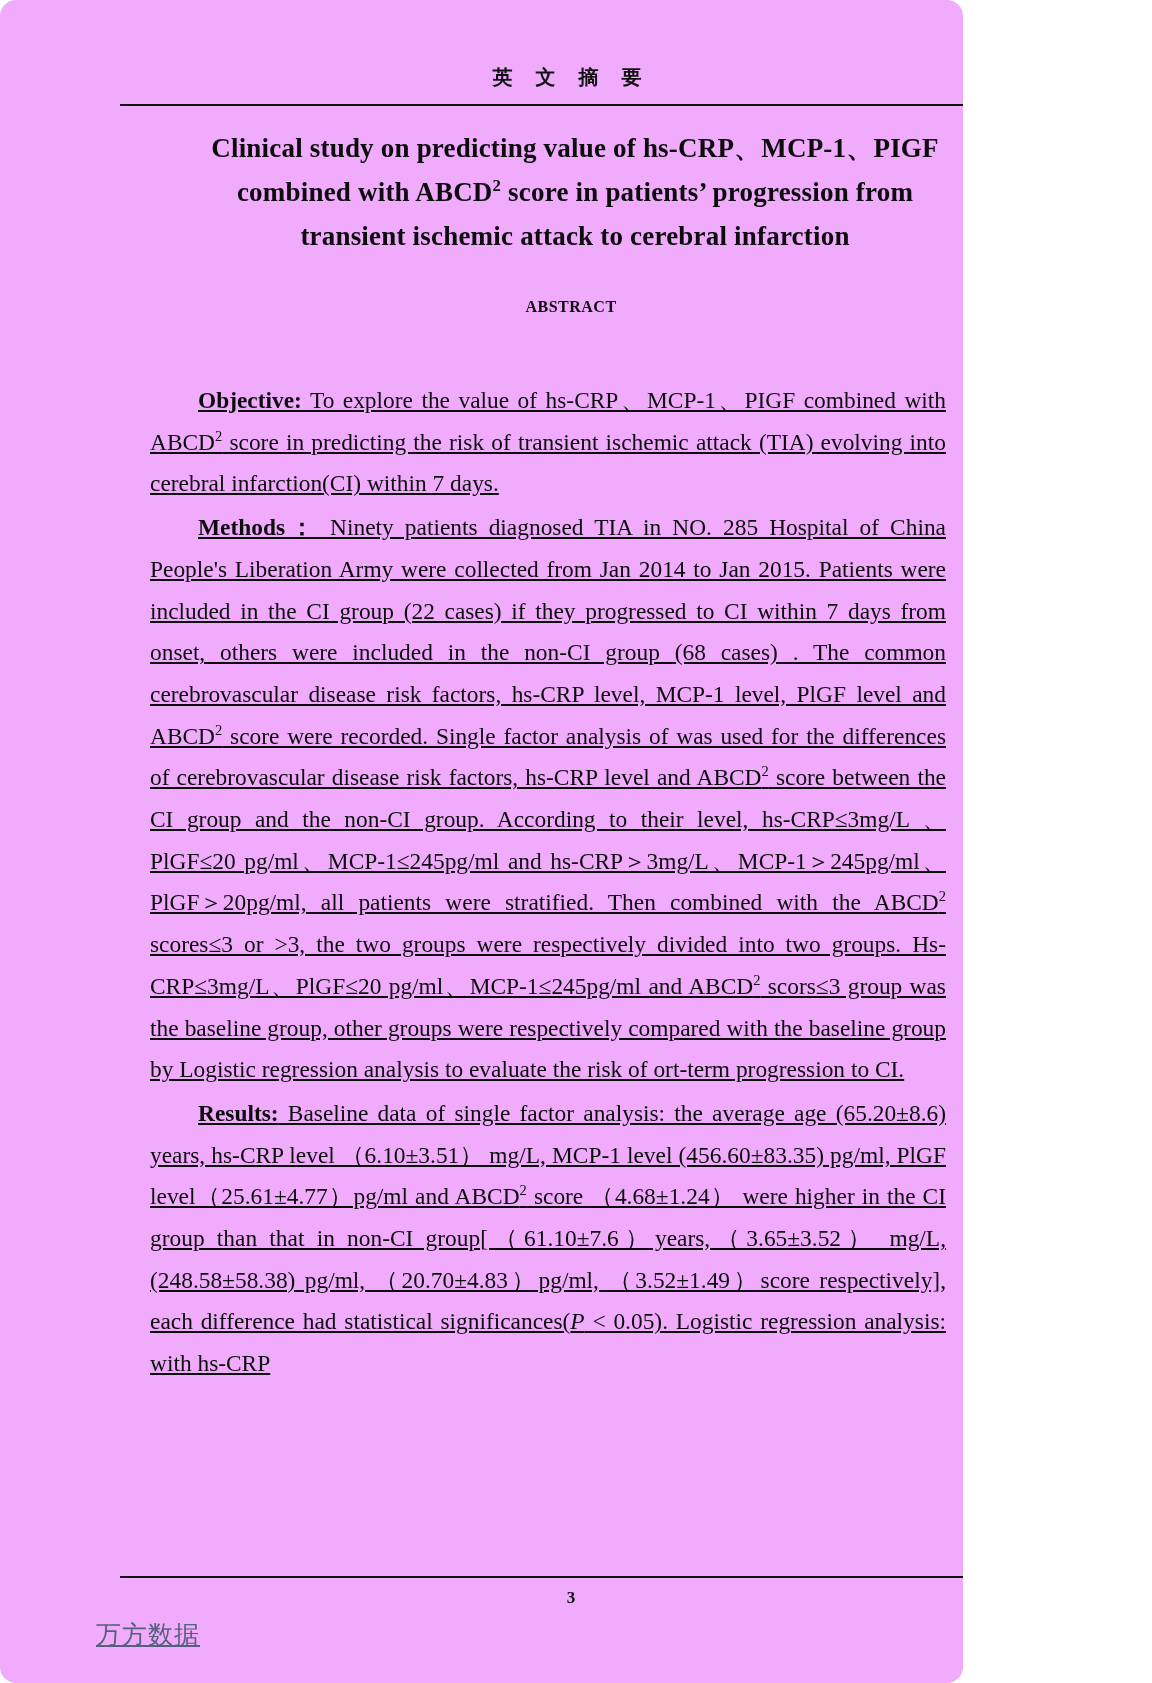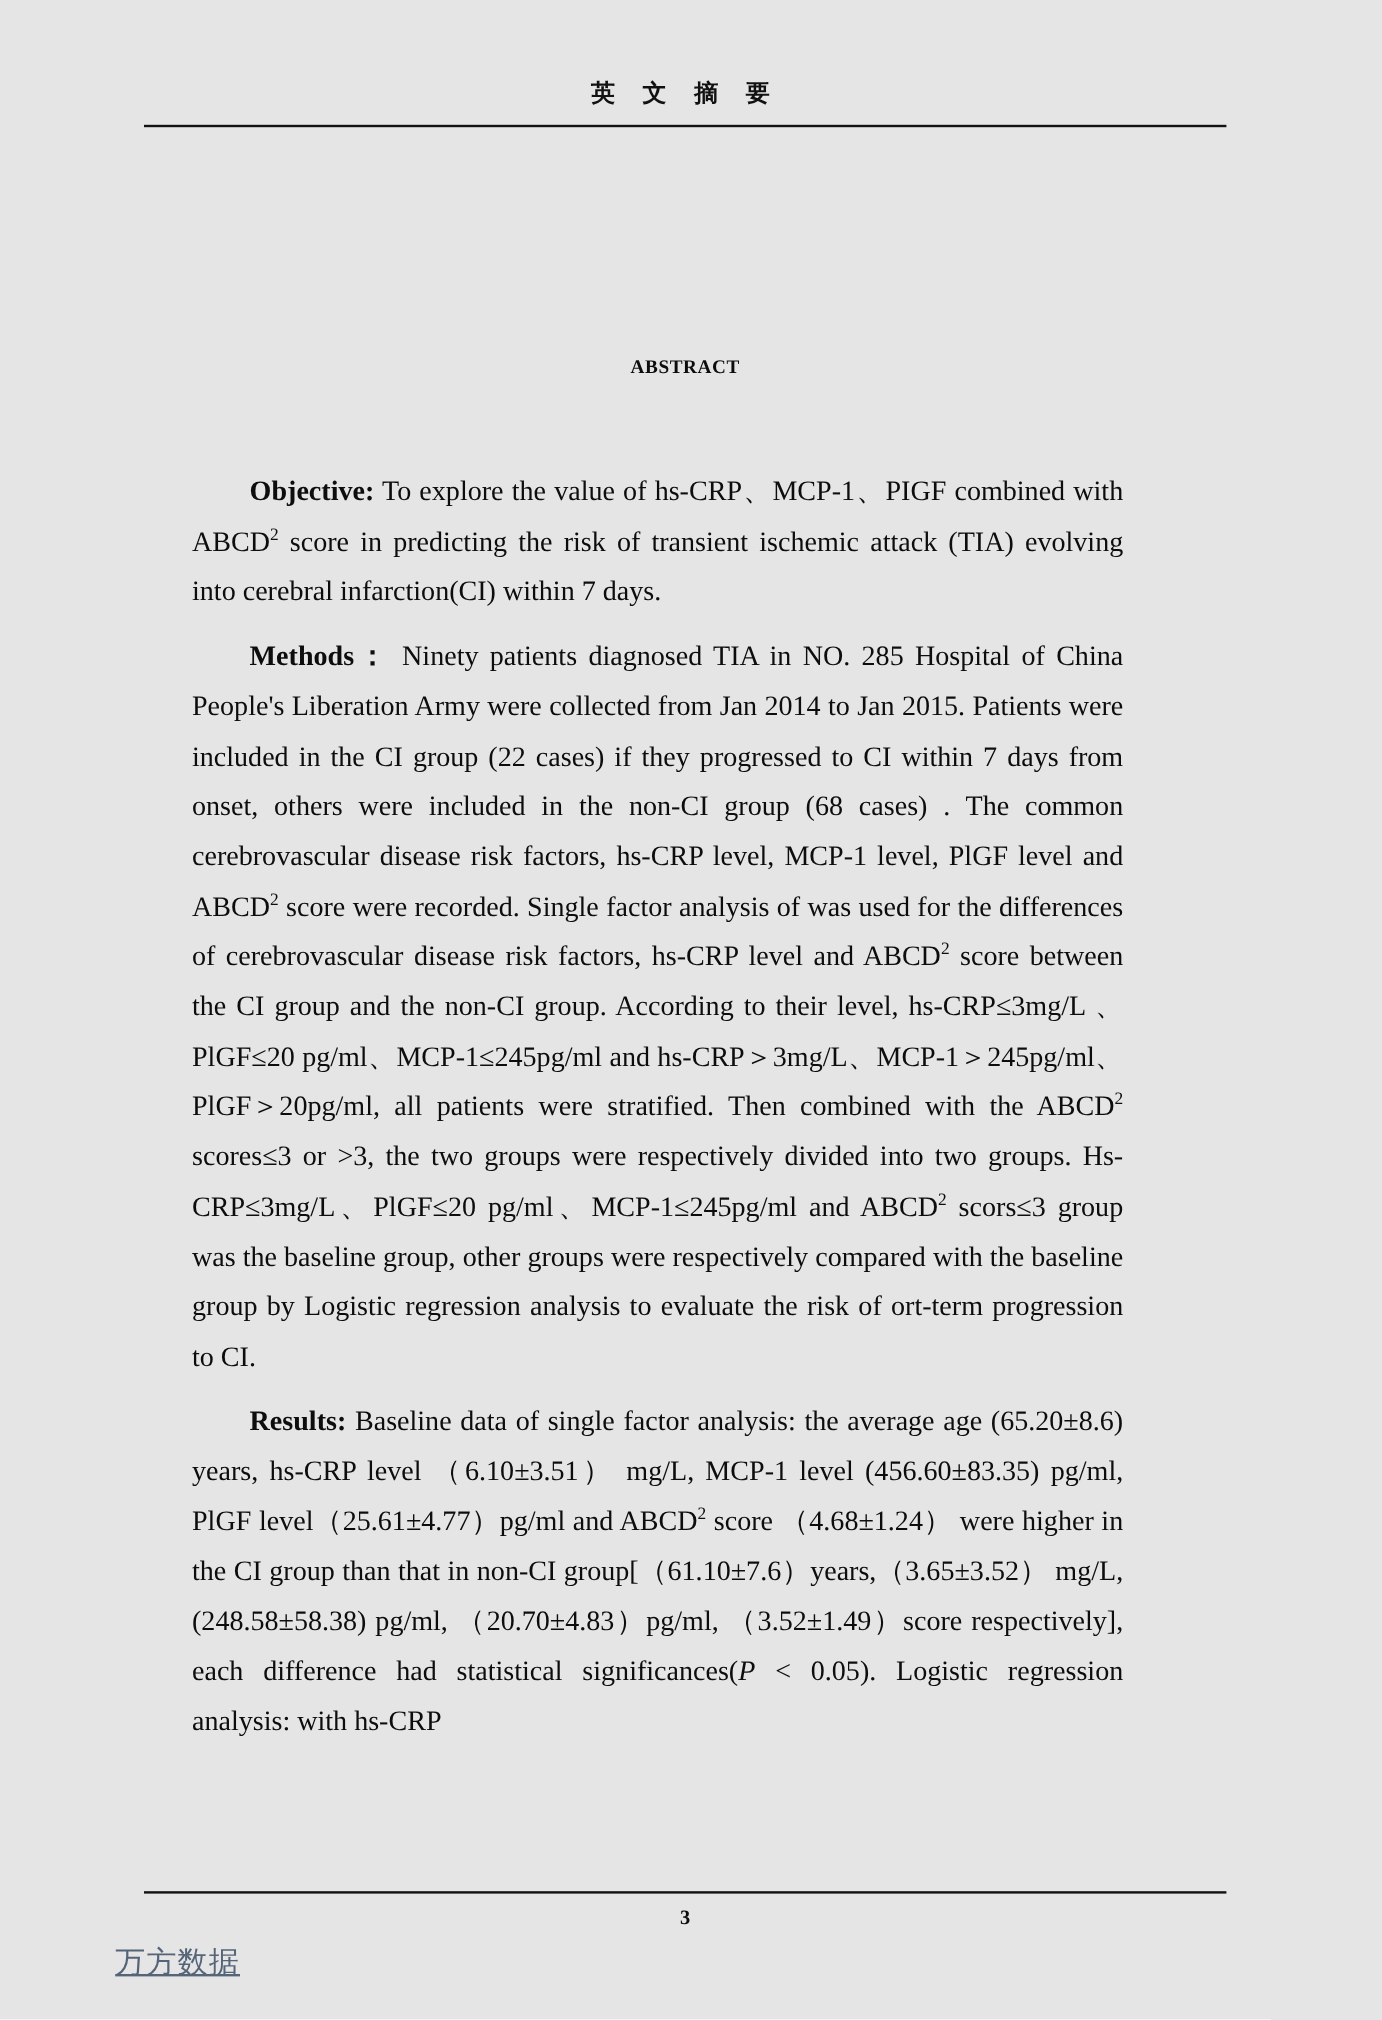--- a/index.html
+++ b/index.html
@@ -6,24 +6,25 @@
     margin: 0;
     padding: 0;
     background: #ffffff;
   }
   body {
     font-family: "Liberation Serif", "DejaVu Serif", serif;
     color: #0d0d0d;
   }
   #page {
     position: relative;
-    width: 1152px;
+    width: 963px;
     height: 1683px;
-    background: #e5e5e5;
+    background: #f0abfc;
     overflow: hidden;
+    border-radius: 16px;
   }
 
   
   #running-head {
     position: absolute;
     left: 120px;
     top: 64px;
     width: 902px;
     text-align: center;
   }
@@ -79,22 +80,23 @@
     position: absolute;
     left: 148px;
     top: 378px;
     width: 800px;
     font-size: 23.4px;
     line-height: 41.7px;
     text-align: justify;
     text-justify: inter-word;
   }
   #body-text p {
-    margin: 12px;
+    margin: 2px;
     text-indent: 48px;
+    text-decoration: underline;
   }
   .lbl { font-weight: 700; }
   .ital { font-style: italic; }
 
   
   #footer-rule {
     position: absolute;
     left: 120px;
     top: 1576px;
     width: 902px;
@@ -125,20 +127,25 @@
 </head>
 <body>
 
 <div id="page">
 
   <div id="running-head">
     <span class="cn">英 文 摘 要</span>
   </div>
   <div id="header-rule"></div>
 
+  <div id="title-block">
+    <div class="ttl-line">Clinical study on predicting value of hs-CRP、MCP-1、PIGF</div>
+    <div class="ttl-line"><span>combined with ABCD</span><sup class="sup2">2</sup><span> score in patients’ progression from</span></div>
+    <div class="ttl-line">transient ischemic attack to cerebral infarction</div>
+  </div>
 
   <div id="abstract-heading">ABSTRACT</div>
 
   <div id="body-text">
 
     <p><span class="lbl">Objective:</span><span> To explore the value of hs-CRP、MCP-1、PIGF combined with   ABCD</span><sup class="sup2">2</sup><span> score in predicting the risk of transient ischemic attack (TIA) evolving into cerebral infarction(CI) within 7 days.</span></p>
 
     <p><span class="lbl">Methods：</span><span> Ninety patients diagnosed TIA in NO. 285 Hospital of China People's Liberation Army were collected from Jan 2014 to Jan 2015. Patients were included in the CI group (22 cases) if they progressed to CI within 7 days from onset, others were included in the non-CI group (68 cases) . The common cerebrovascular disease risk factors, hs-CRP level, MCP-1 level, PlGF level and ABCD</span><sup class="sup2">2</sup><span> score were recorded. Single factor analysis of was used for the differences of cerebrovascular disease risk factors, hs-CRP level and ABCD</span><sup class="sup2">2</sup><span> score between the CI group and the non-CI group. According to their level, hs-CRP≤3mg/L 、PlGF≤20 pg/ml、MCP-1≤245pg/ml and hs-CRP＞3mg/L、MCP-1＞245pg/ml、PlGF＞20pg/ml, all patients were stratified. Then combined with the ABCD</span><sup class="sup2">2</sup><span> scores≤3 or &gt;3, the two groups were respectively divided into two groups. Hs-CRP≤3mg/L、PlGF≤20 pg/ml、MCP-1≤245pg/ml and ABCD</span><sup class="sup2">2</sup><span> scors≤3 group was the baseline group, other groups were respectively compared with the baseline group by Logistic regression analysis to evaluate the risk of ort-term progression to CI.</span></p>
 
     <p><span class="lbl">Results:</span><span> Baseline data of single  factor analysis: the average age (65.20±8.6) years, hs-CRP level （6.10±3.51） mg/L, MCP-1 level (456.60±83.35) pg/ml, PlGF level（25.61±4.77）pg/ml and ABCD</span><sup class="sup2">2</sup><span> score （4.68±1.24） were higher in the CI group than that in non-CI group[（61.10±7.6）years,（3.65±3.52） mg/L, (248.58±58.38) pg/ml, （20.70±4.83）pg/ml, （3.52±1.49）score respectively], each difference had statistical significances(</span><span class="ital">P</span><span> &lt; 0.05). Logistic regression analysis:   with hs-CRP</span></p>

